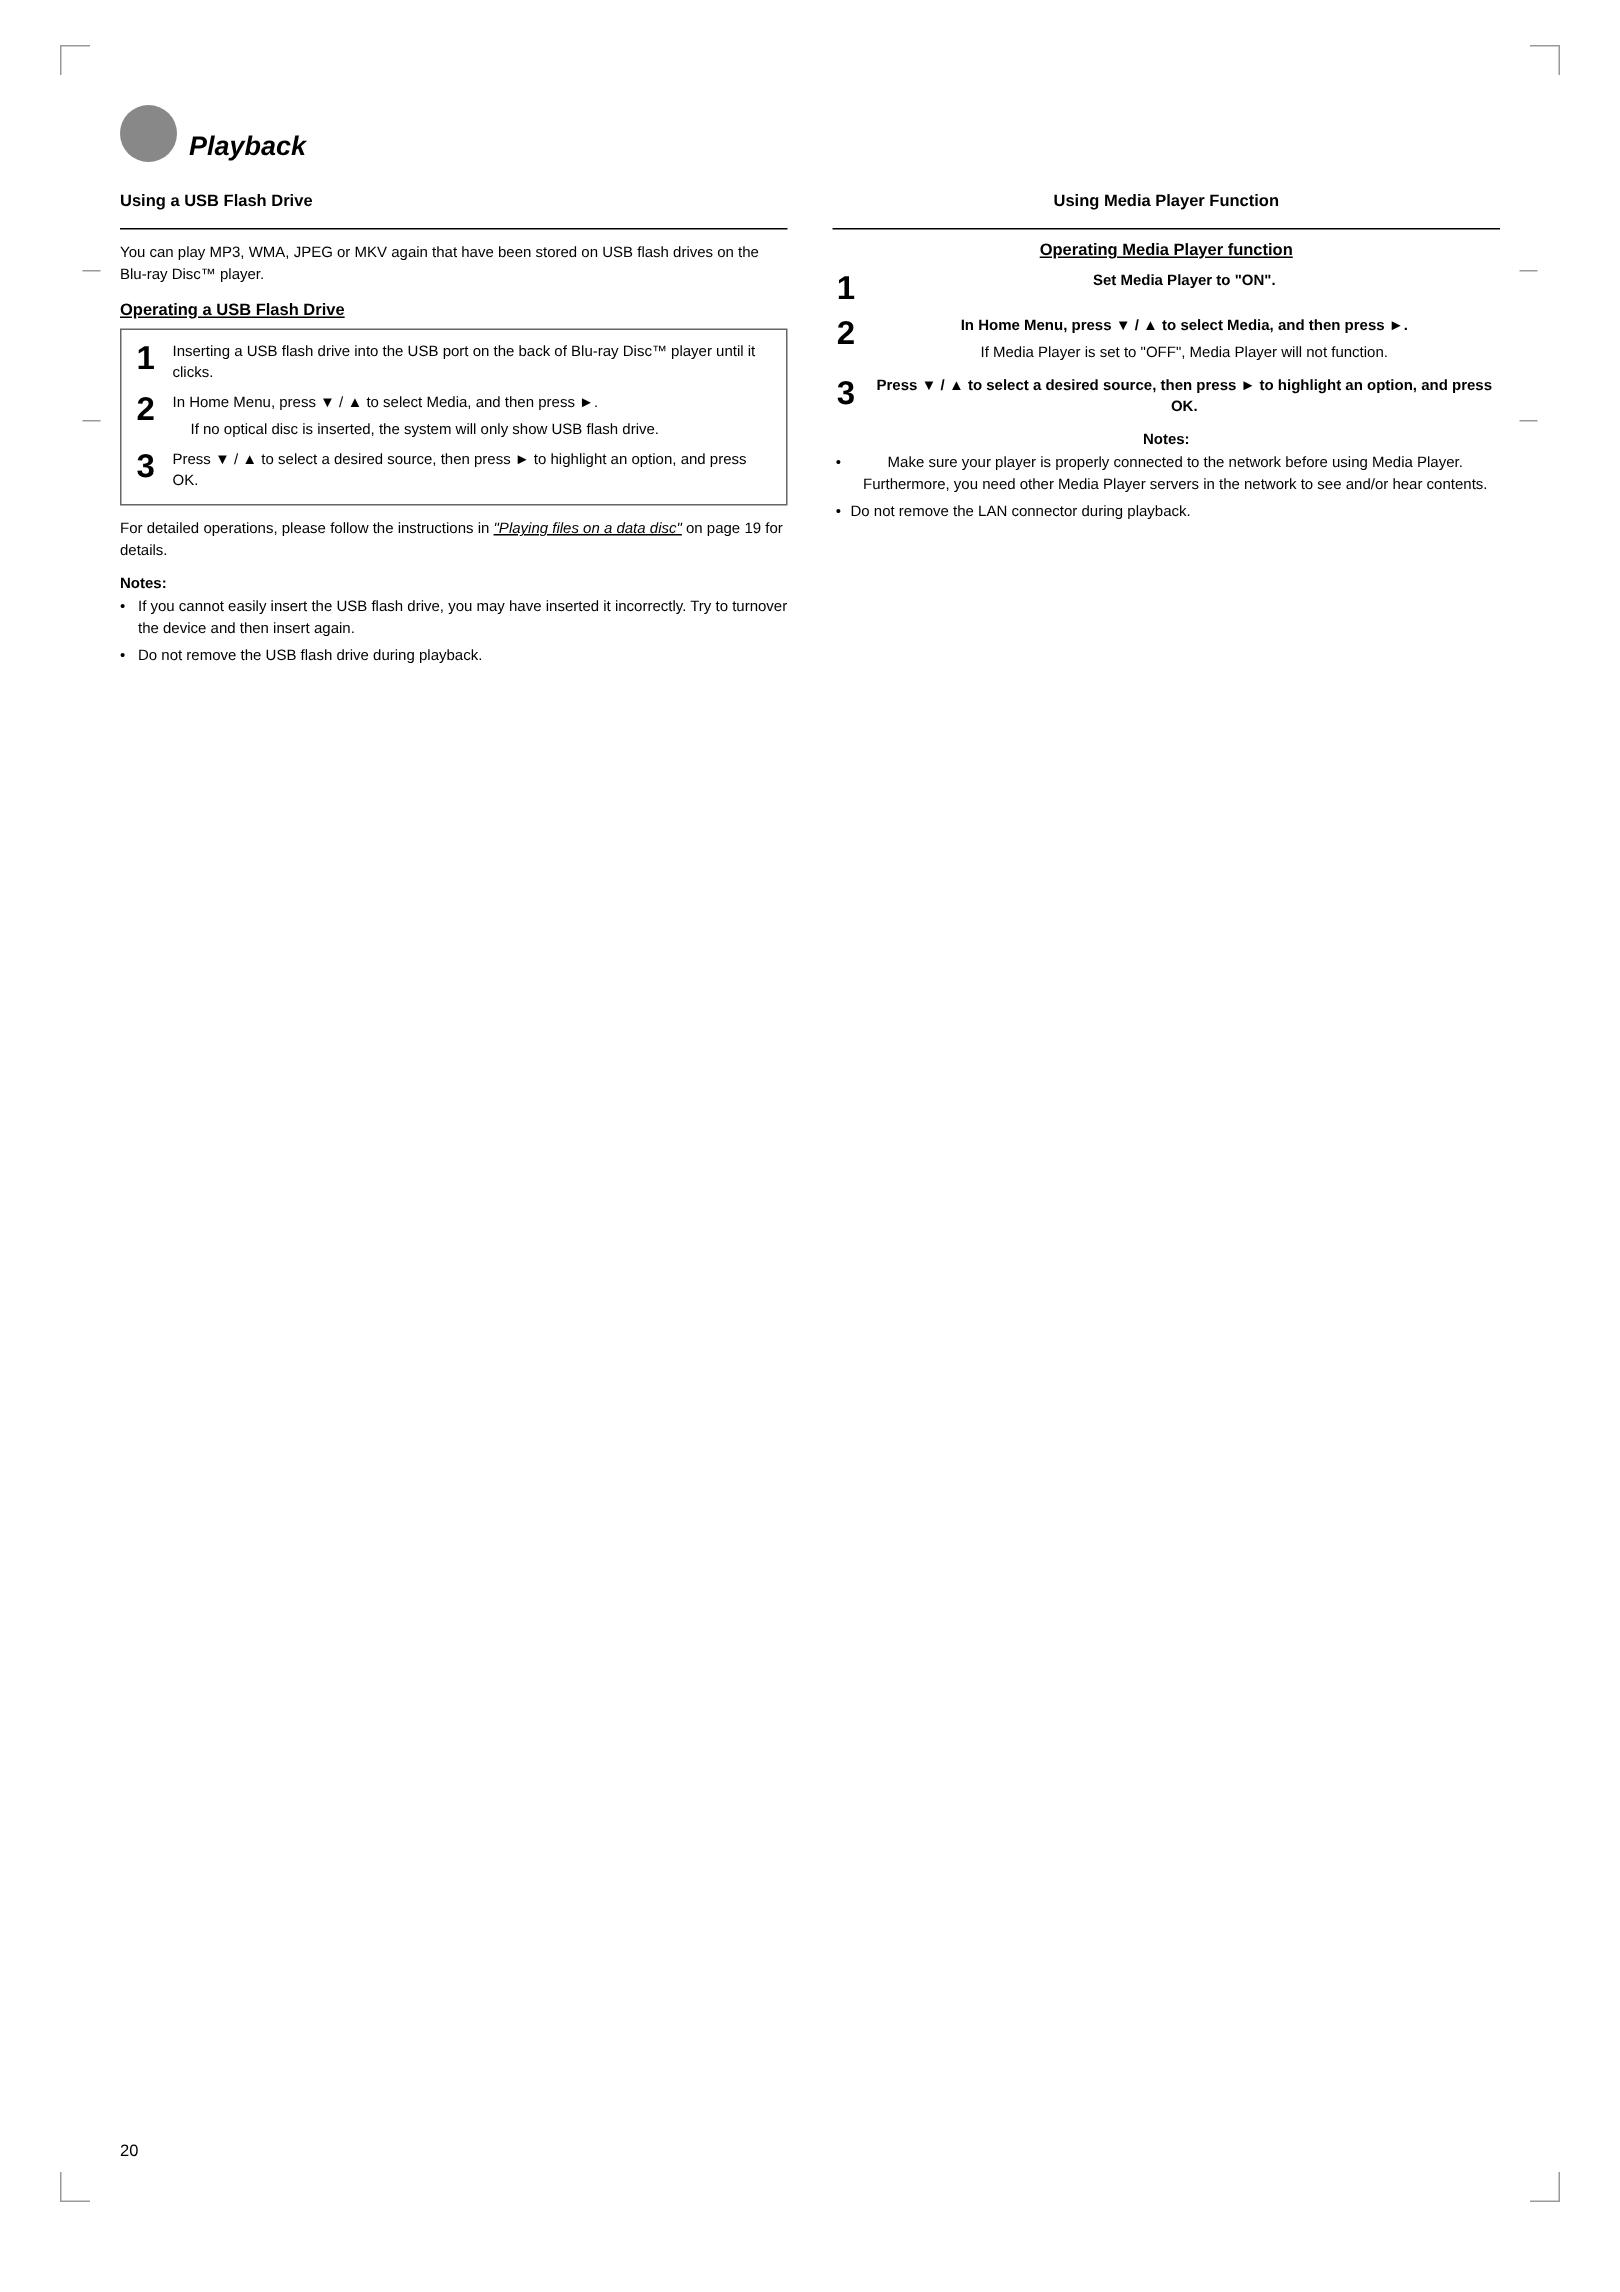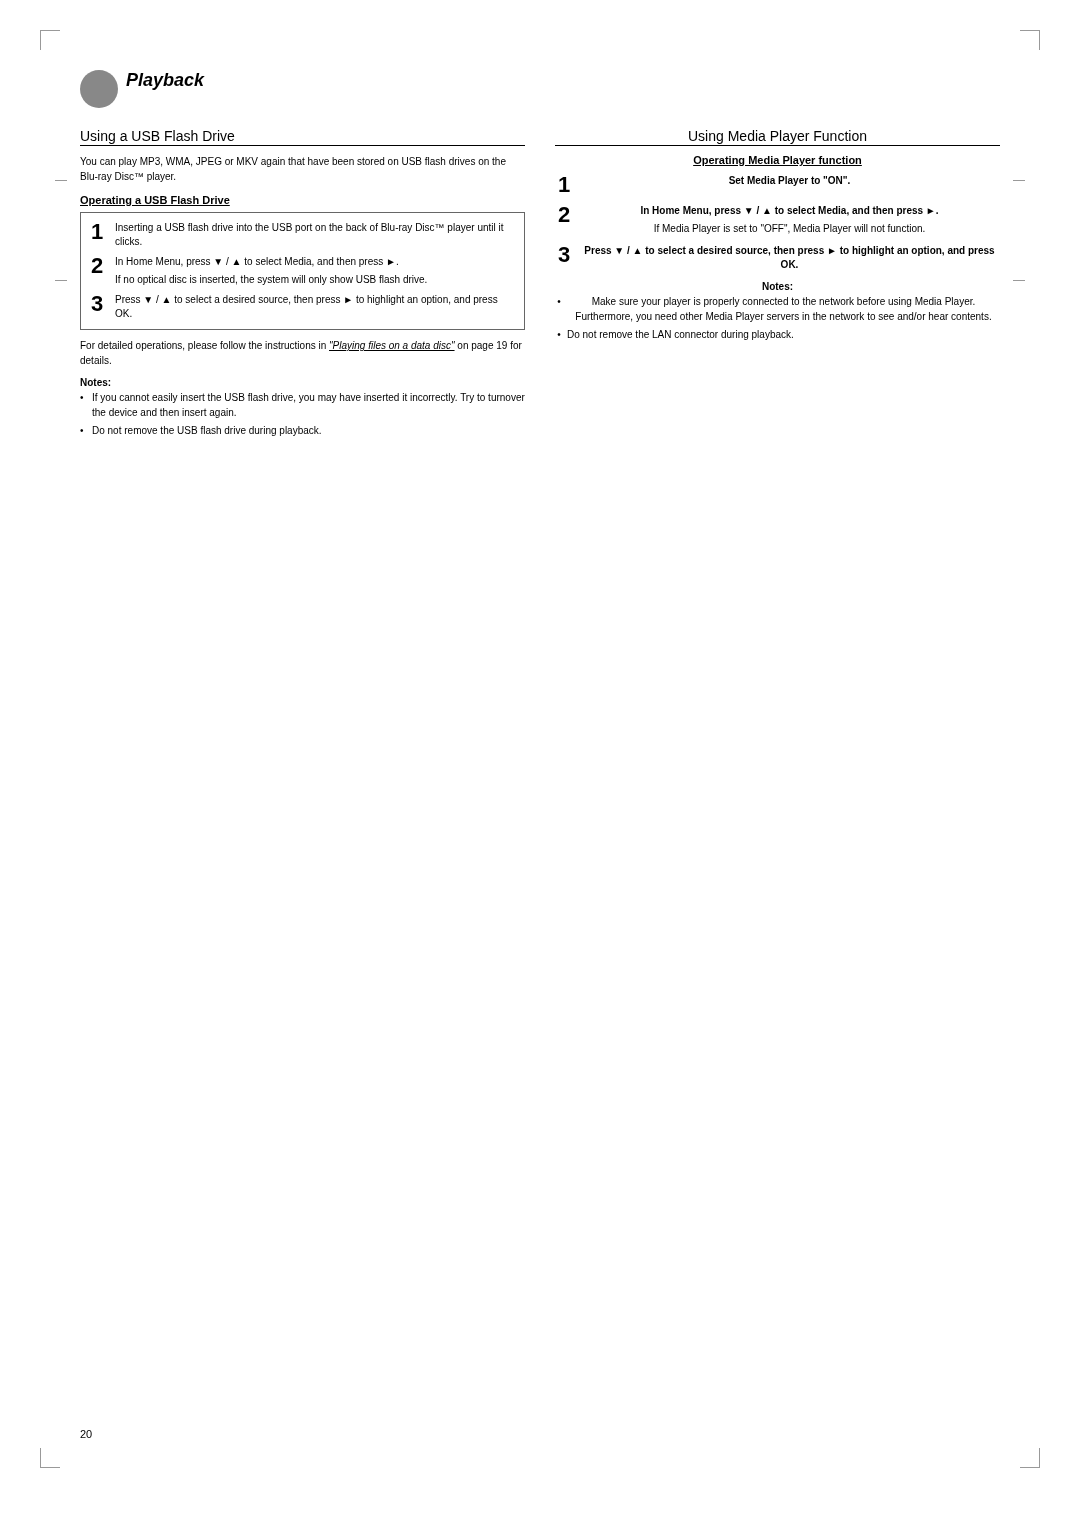--- a/index.html
+++ b/index.html
@@ -53,21 +53,21 @@
       position: absolute;
       bottom: 88px;
       left: 80px;
       font-size: 11px;
       font-weight: normal;
     }
 
     
     .playback-header {
       display: flex;
-      align-items: flex-start;
+      align-items: flex-end;
       margin-bottom: 20px;
       margin-top: 10px;
     }
 
     .playback-circle {
       width: 38px;
       height: 38px;
       background: #888888;
       border-radius: 50%;
       margin-right: 8px;
@@ -94,24 +94,24 @@
     }
 
     .col-right {
       flex: 1;
       min-width: 0;
       text-align: center;
     }
 
     
     .section-heading {
-      font-size: 14px;
-      font-weight: normal;
+      font-size: 11px;
+      font-weight: bold;
       border-bottom: 1.5px solid #000;
-      padding-bottom: 1px;
+      padding-bottom: 12px;
       margin-bottom: 8px;
     }
 
     
     .sub-heading {
       font-size: 11px;
       font-weight: bold;
       text-decoration: underline;
       margin-bottom: 6px;
       margin-top: 8px;
@@ -149,21 +149,21 @@
       font-size: 10px;
       font-weight: normal;
       line-height: 1.4;
       flex: 1;
     }
 
     .step-sub-text {
       font-size: 10px;
       line-height: 1.4;
       margin-top: 4px;
-      margin-left: 0;
+      margin-left: 12px;
     }
 
     
     .section-label {
       font-size: 10.5px;
       font-weight: bold;
       margin-top: 8px;
       margin-bottom: 2px;
     }
 

